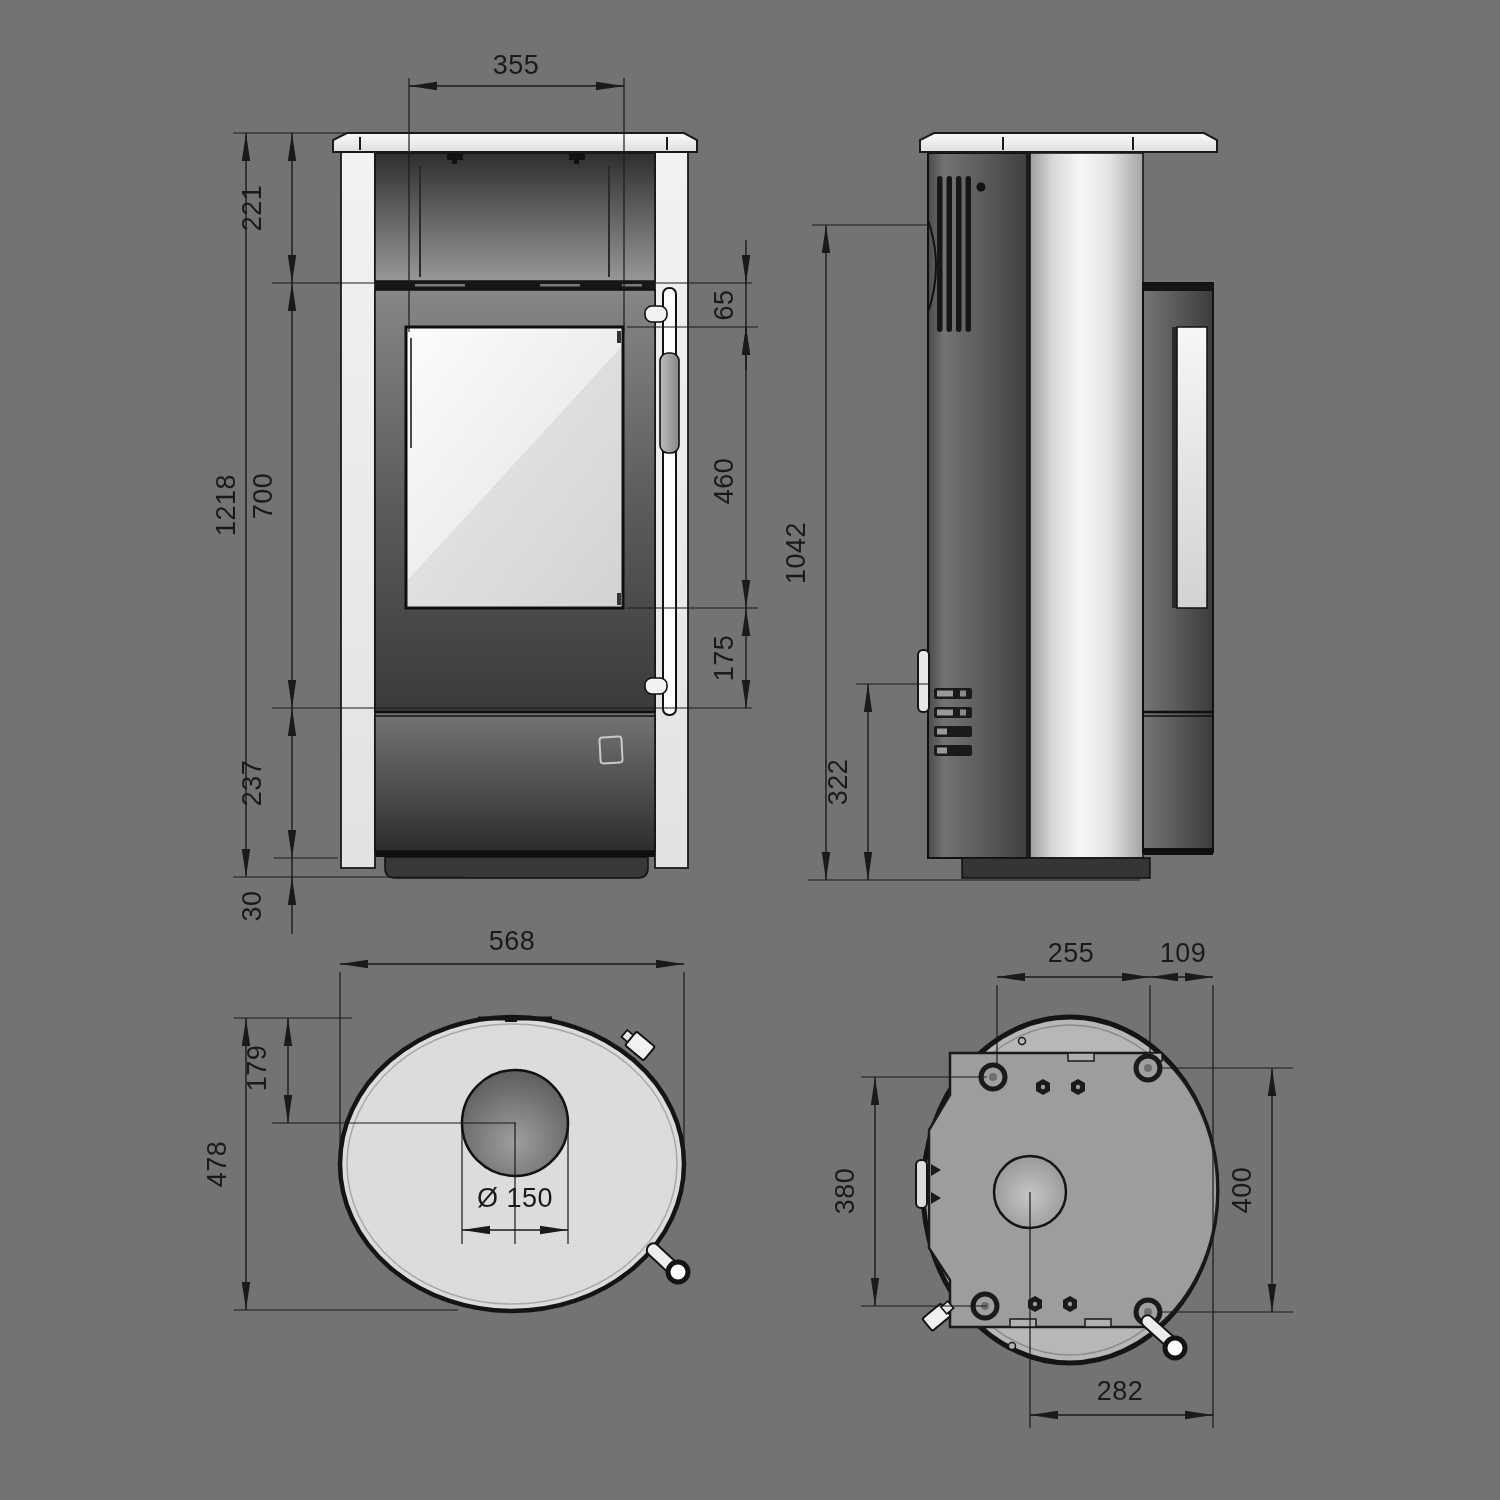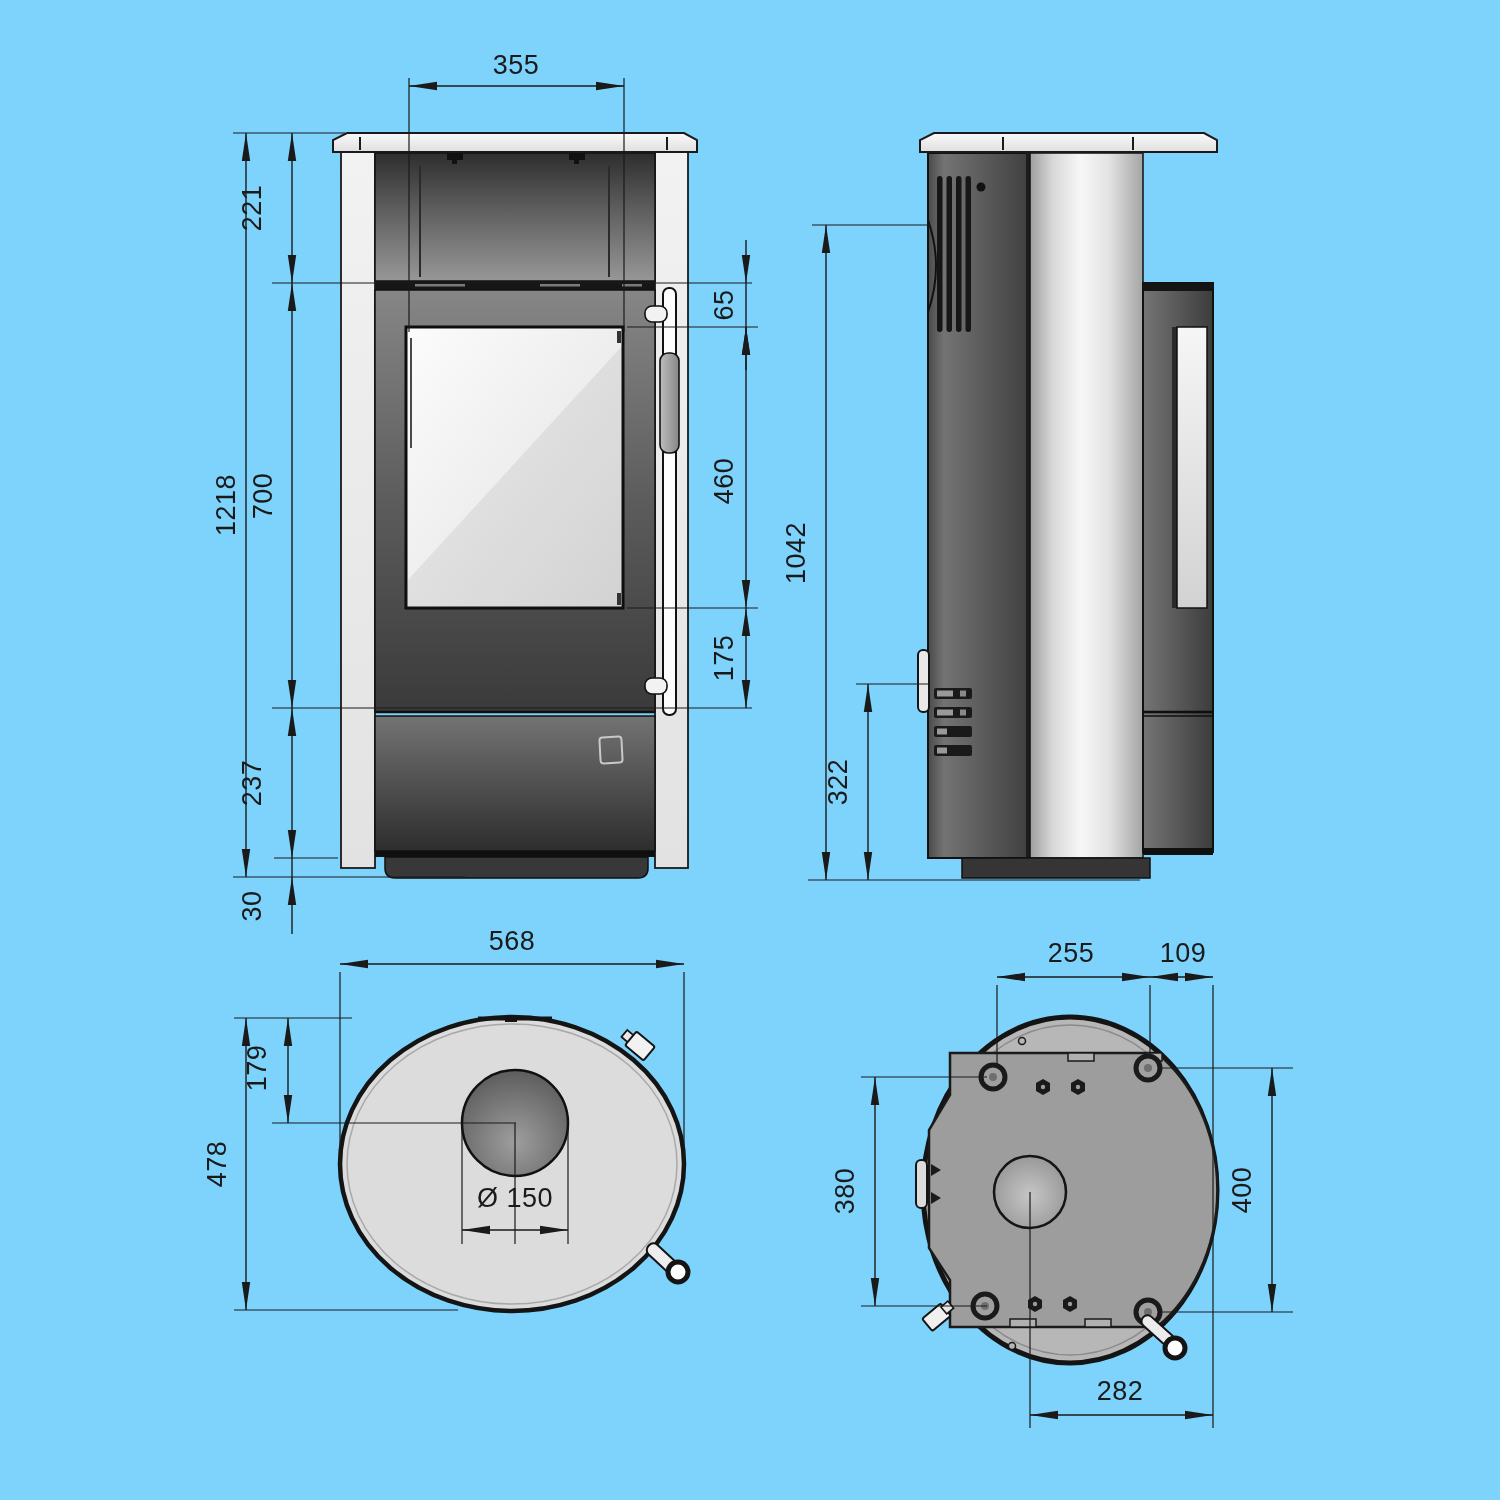--- a/index.html
+++ b/index.html
@@ -1,16 +1,16 @@
 <!DOCTYPE html>
 <html><head>
 <meta charset="utf-8">
 <style>
   html,body{margin:0;padding:0;background:#ffffff;}
-  .stage{width:1500px;height:1500px;position:relative;margin:0 auto;background:#7dd3fc;}
+  .stage{width:1500px;height:1500px;position:relative;margin:0 auto;background:#737373;}
   svg{display:block;}
   .dim{font-family:"Liberation Sans","DejaVu Sans",sans-serif;font-size:27px;fill:#1a1a1a;letter-spacing:0.5px;}
   .dl{stroke:#1a1a1a;stroke-width:1.4;fill:none;}
   .xl{stroke:#1a1a1a;stroke-width:1.2;fill:none;}
   .ol{stroke:#111;fill:none;}
 </style>
 </head>
 <body>
 
 <div class="stage">

